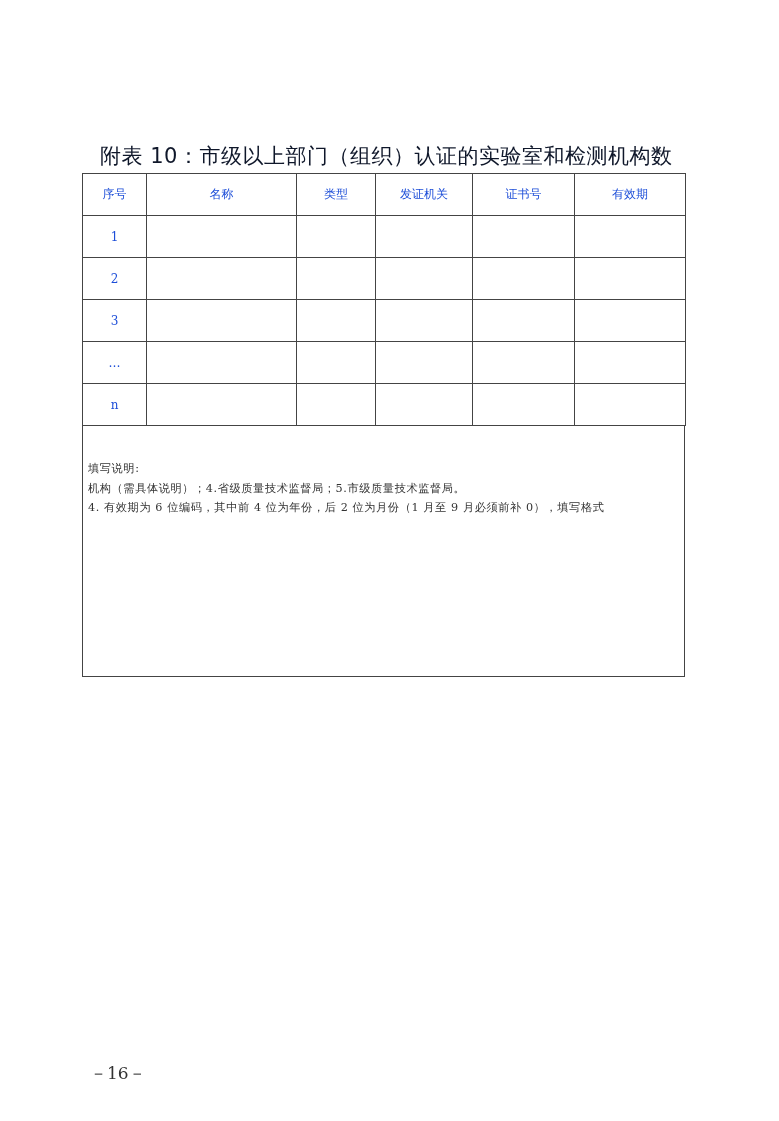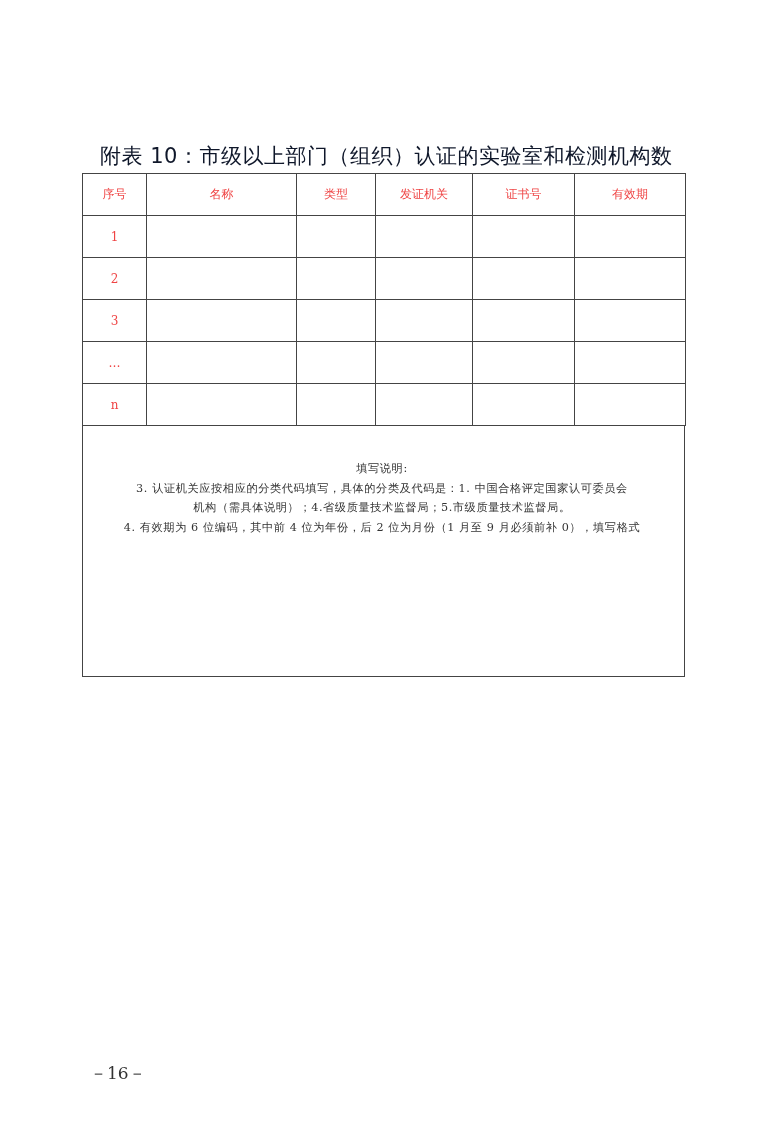--- a/index.html
+++ b/index.html
@@ -12,28 +12,28 @@
     font-family: "DejaVu Sans", "Liberation Sans", sans-serif; color: #0f172a; letter-spacing: 0.5px;
     white-space: nowrap;
     margin-left: 16px;
   }
   table.grid {
     position: absolute; left: 82px; top: 173px; border-collapse: collapse;
     table-layout: fixed; width: 603px;
   }
   table.grid td, table.grid th {
     border: 1px solid #444; font-weight: normal; text-align: center; vertical-align: middle;
-    font-size: 12px; color: #ef4444; padding: 0; height: 41px; margin-left: 36px;
+    font-size: 12px; color: #1d4ed8; padding: 0; height: 41px; margin-left: 36px;
   }
   table.grid th { height: 41px; }
   .notes {
     position: absolute; left: 82px; top: 425px; width: 601px; height: 251px;
     border: 1px solid #444; border-top: none; box-sizing: content-box;
   }
-  .notes-inner { position: absolute; left: 5px; top: 34px; right: 8px; font-size: 11.2px; line-height: 19.6px; color: #333; text-align: center; }
+  .notes-inner { position: absolute; left: 5px; top: 34px; right: 8px; font-size: 11.2px; line-height: 19.6px; color: #333; }
   .notes-inner div { white-space: nowrap; letter-spacing: 0.6px; }
   .page-num { position: absolute; left: 90px; top: 1062px; font-size: 17px; color: #333; font-family: "DejaVu Serif", "Liberation Serif", serif; }
 </style>
 </head>
 <body>
 
 <div class="title">附表 10：市级以上部门（组织）认证的实验室和检测机构数</div>
 
 <table class="grid">
   <colgroup>
@@ -94,19 +94,18 @@
       <td></td>
       <td></td>
       <td></td>
     </tr>
   </tbody>
 </table>
 
 <div class="notes">
   <div class="notes-inner">
     <div>填写说明:</div>
-    <div>3. 认证机关应按相应的分类代码填写，具体的分类及代码是：1. 中国合格评定国家认可委员会</div>
     <div>机构（需具体说明）；4.省级质量技术监督局；5.市级质量技术监督局。</div>
     <div>4. 有效期为 6 位编码，其中前 4 位为年份，后 2 位为月份（1 月至 9 月必须前补 0），填写格式</div>
   </div>
 </div>
 
 <div class="page-num">－16－</div>
 
 </body></html>

